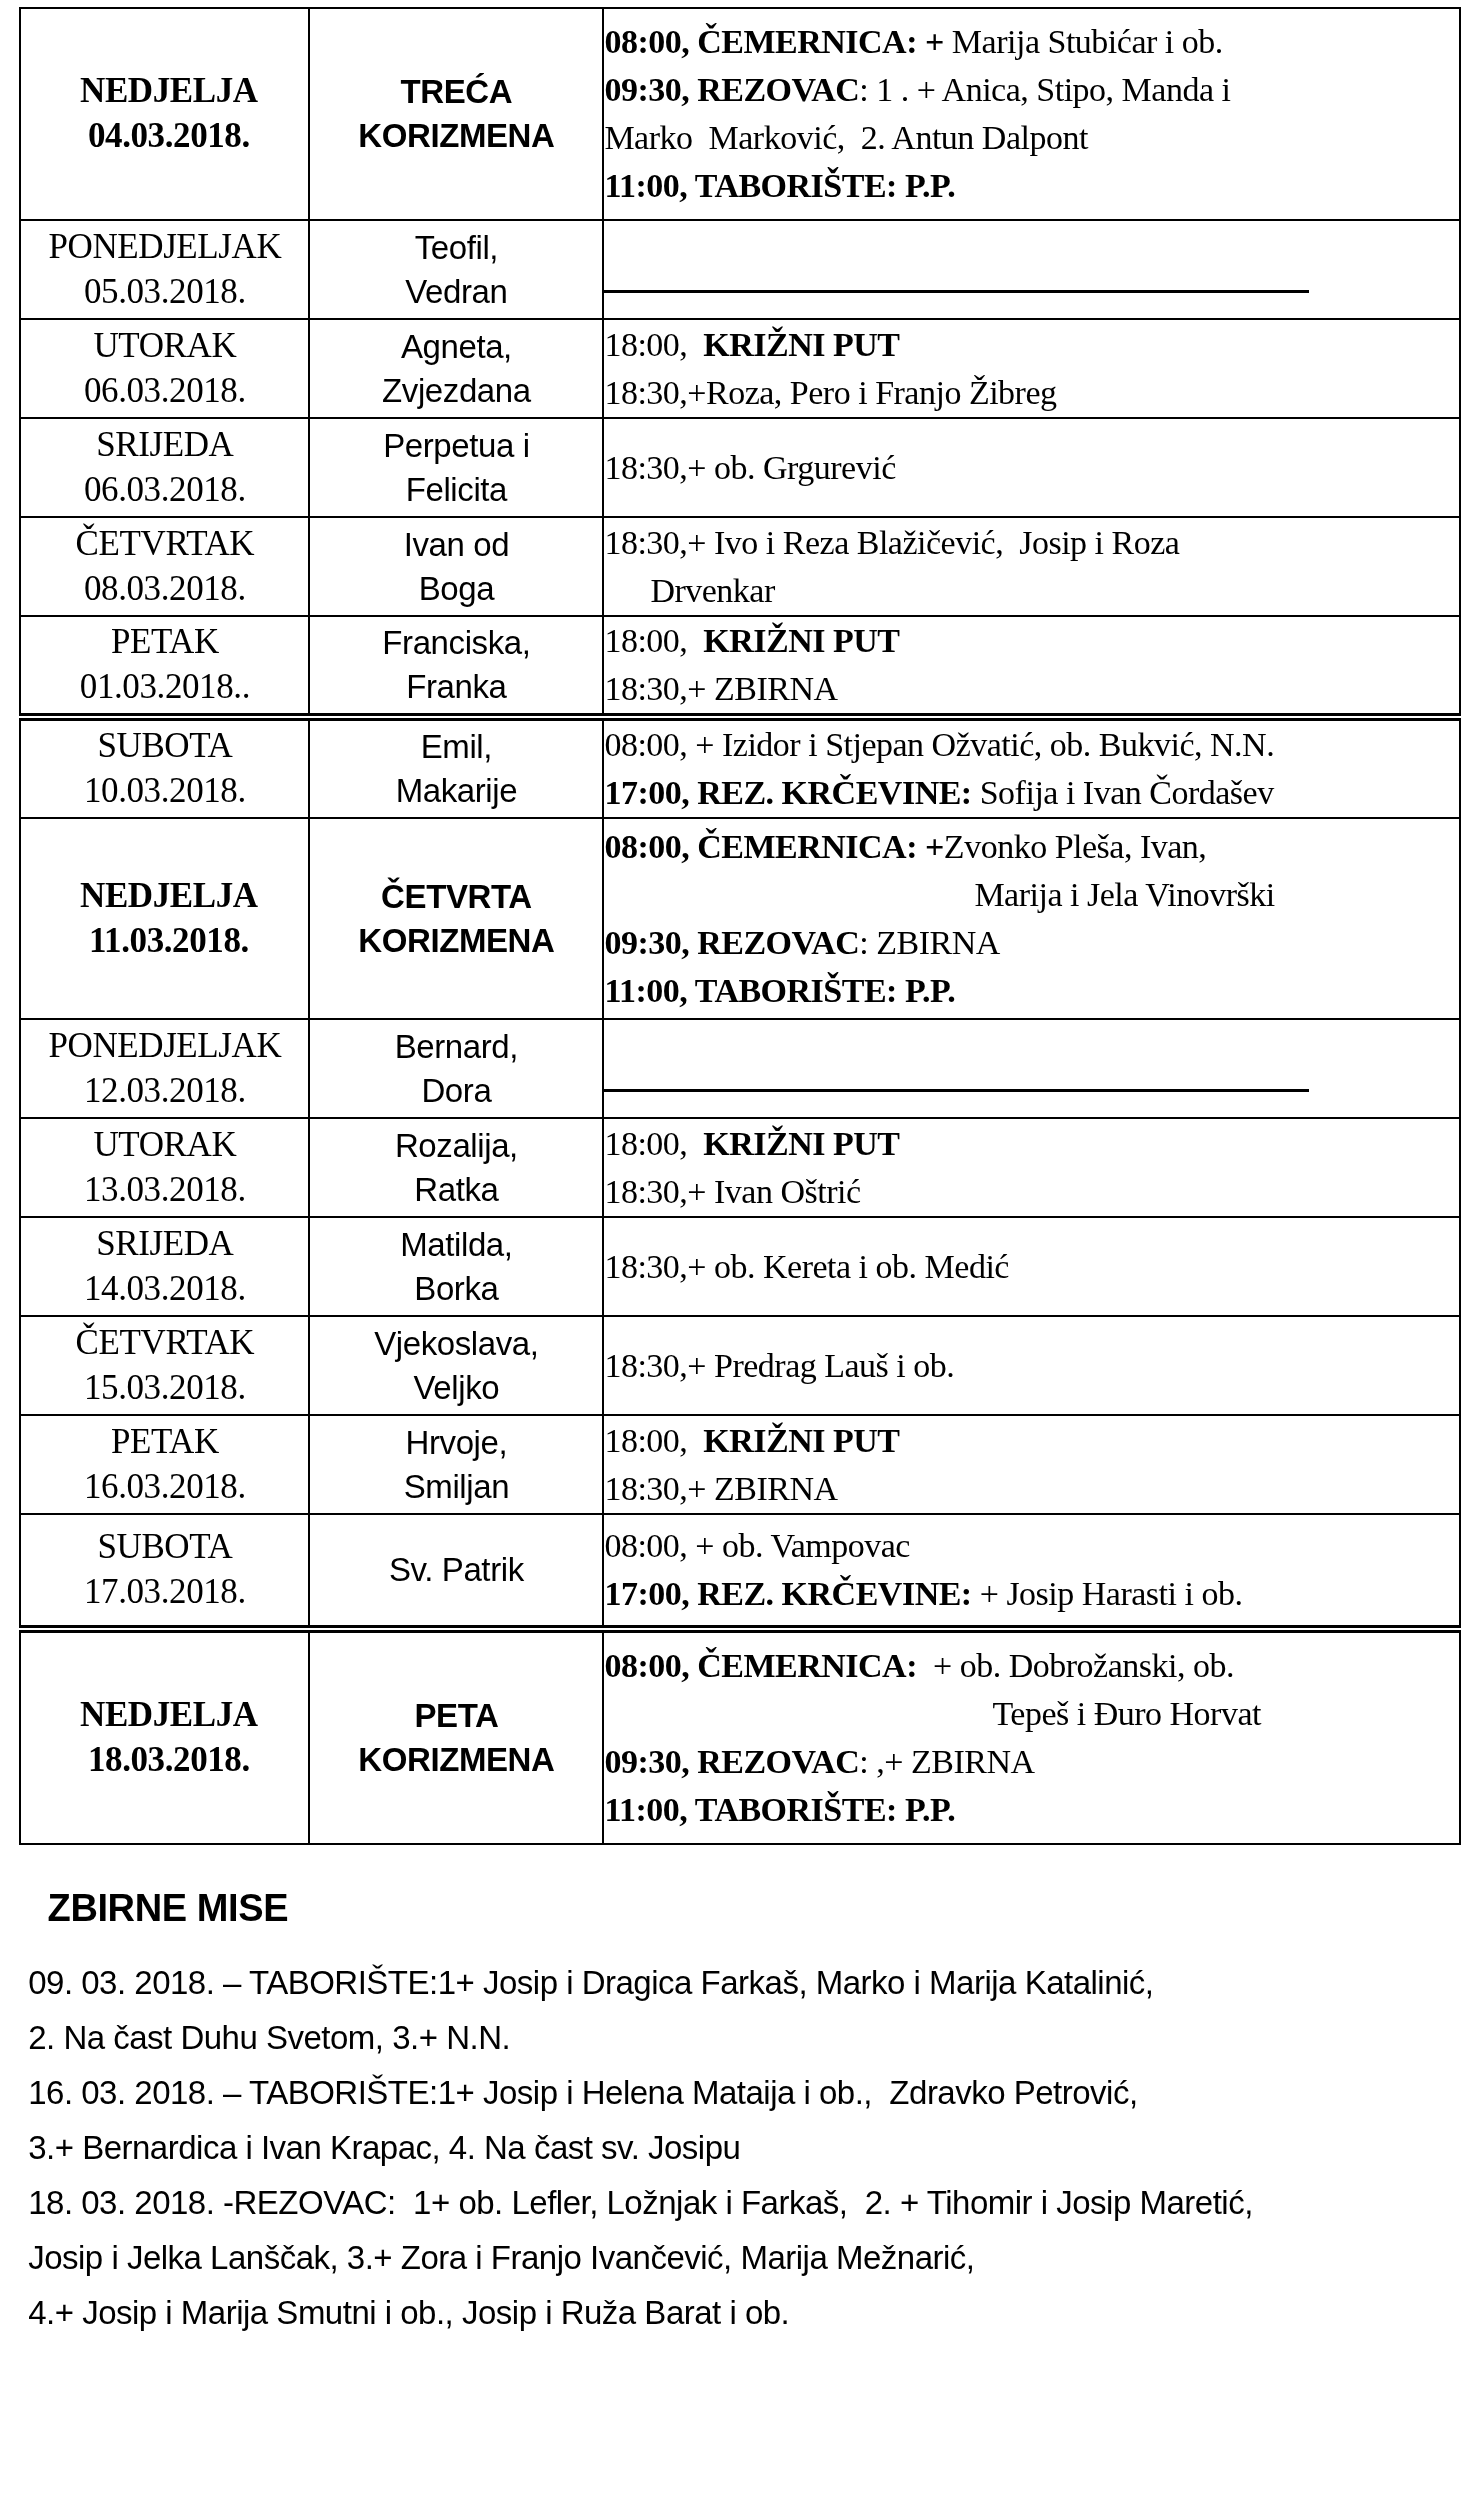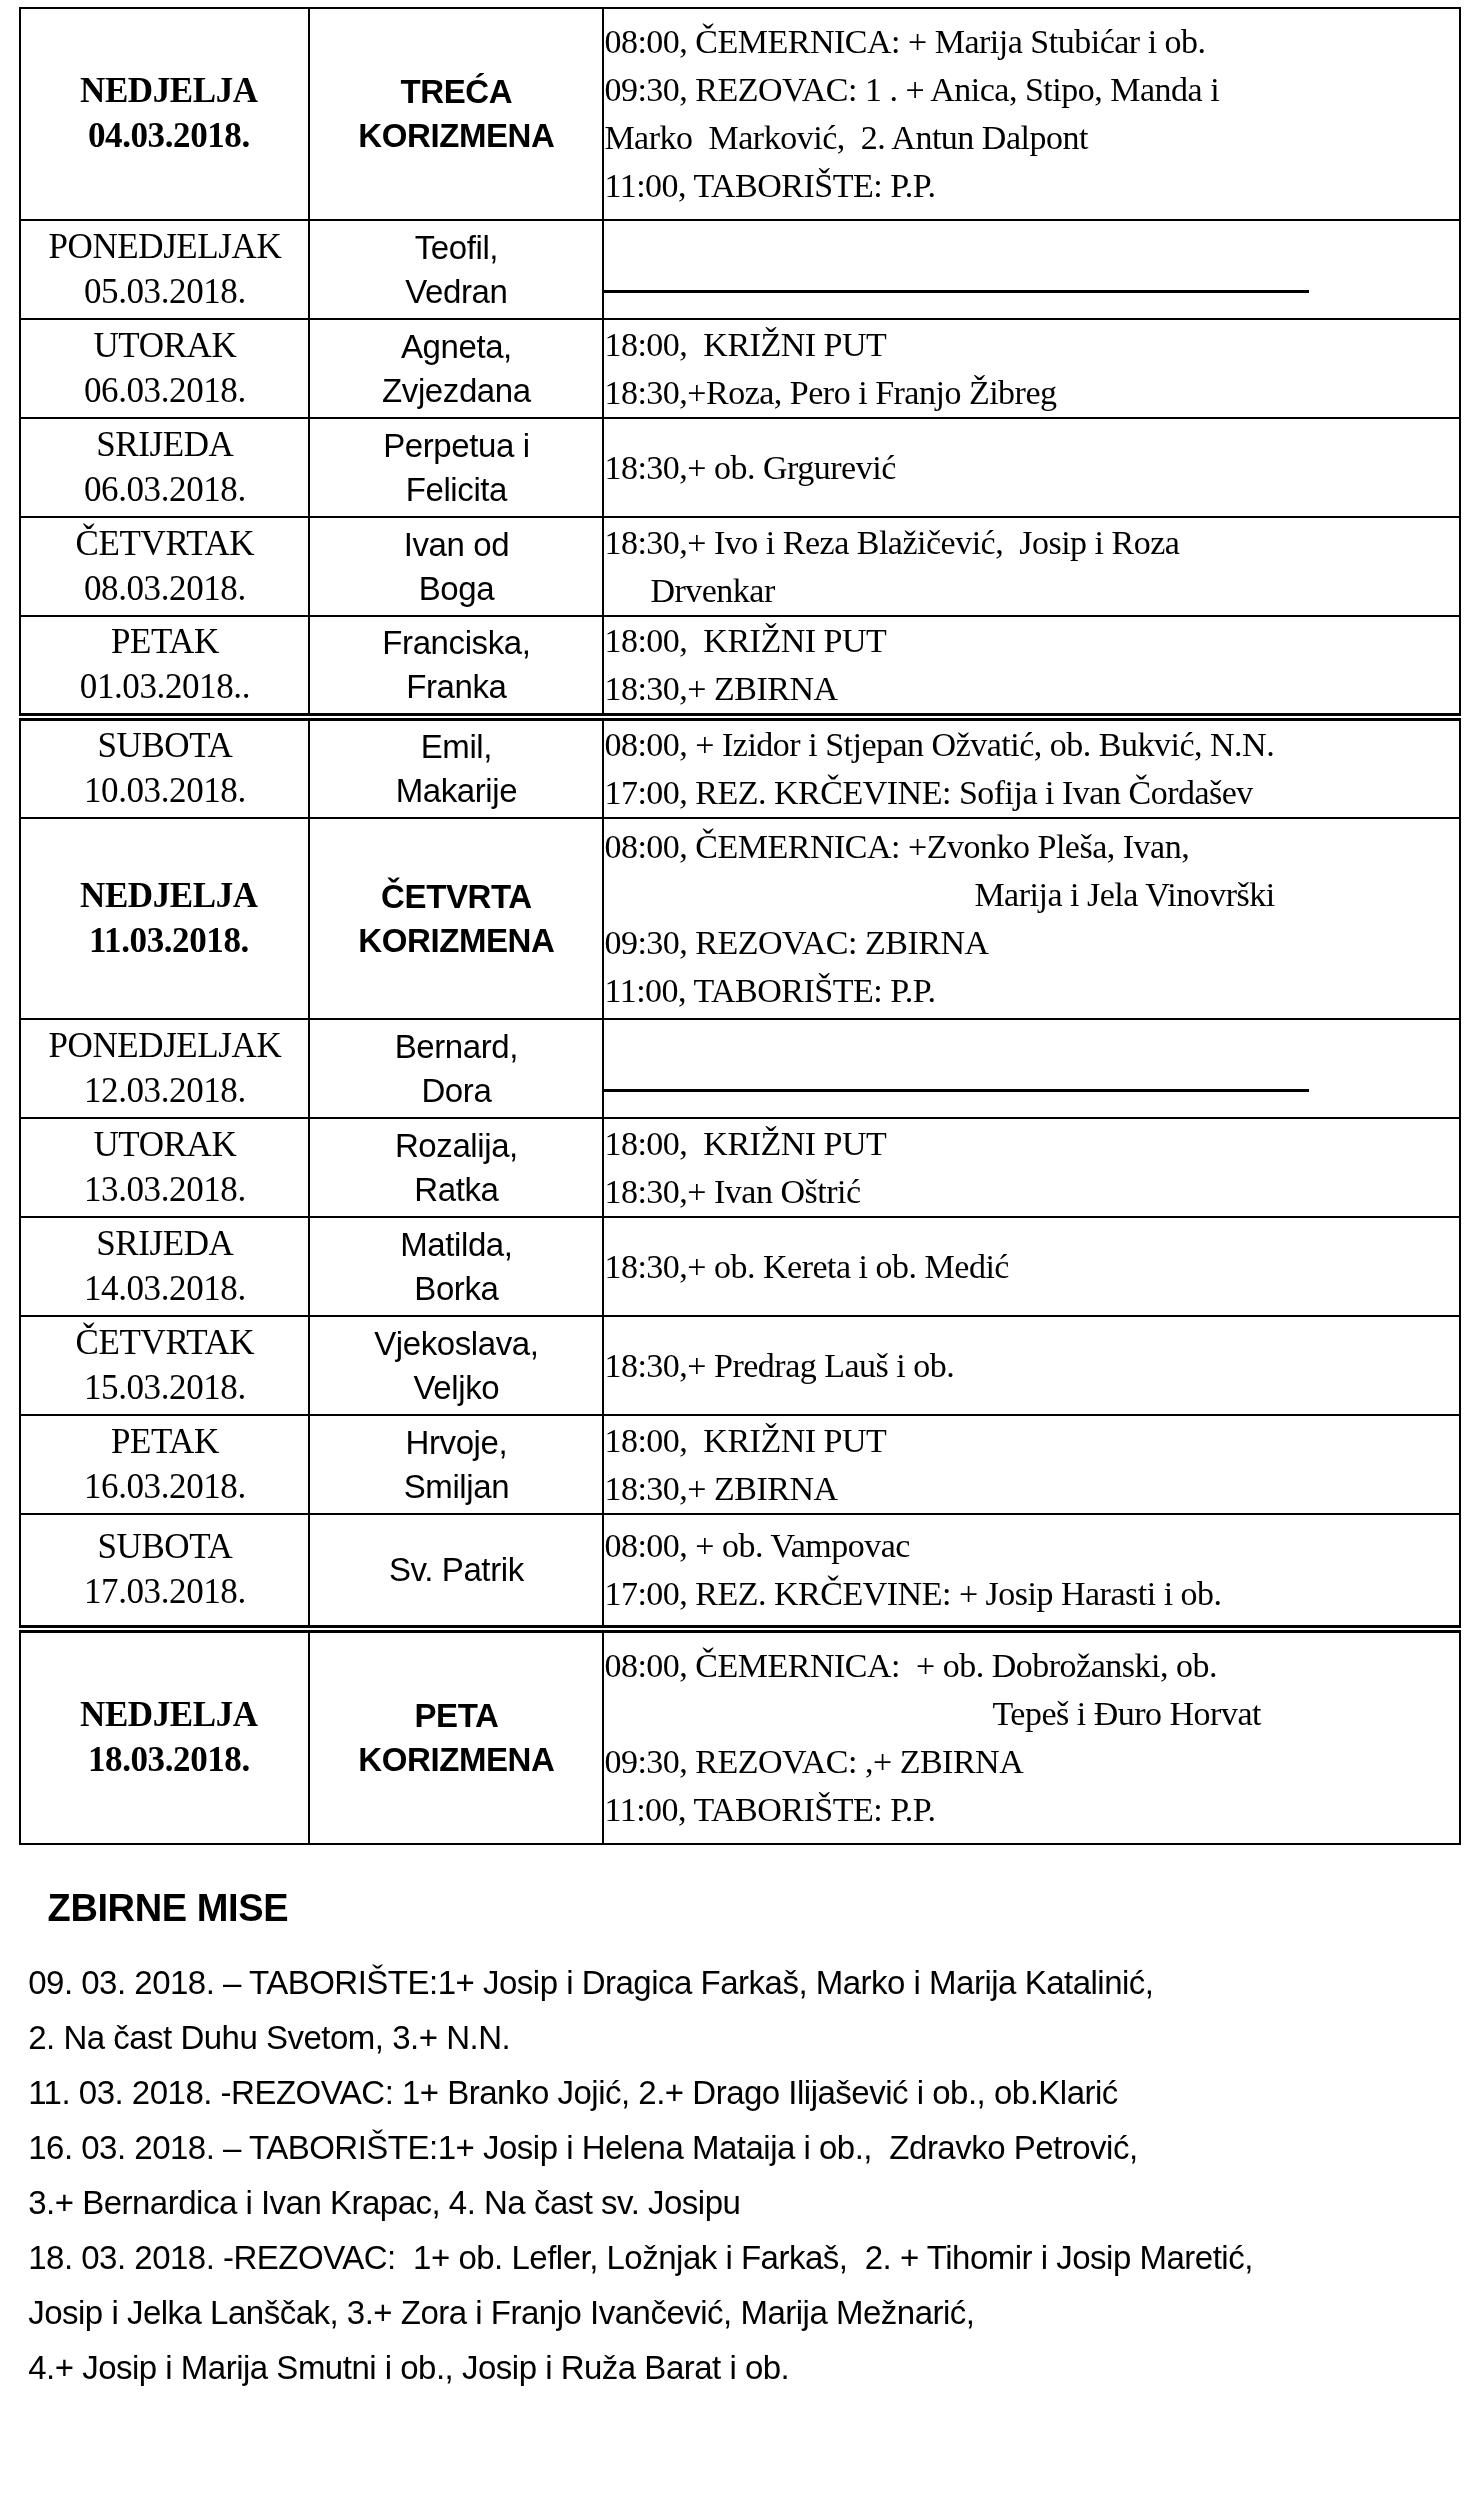--- a/index.html
+++ b/index.html
@@ -51,21 +51,21 @@
 
   
   .sched-cell {
     vertical-align:top;
     font-family:"Liberation Serif", serif;
     font-size:34px;
     letter-spacing:-0.5px;
     padding:1.8px 7px 1.8px 10.6px;
   }
   .sched-line { line-height:48px; white-space:pre; }
-  .seg.bold { font-weight:normal; }
+  .seg.bold { font-weight:bold; }
   .blank-line {
     width:705px; height:42px;
     border-bottom:3.5px solid #000;
     margin-top:1.8px;
   }
 
   
   .zbirne { margin-left:8.8px; }
   .zbirne-heading {
     font-family:"Liberation Sans", sans-serif;
@@ -308,21 +308,20 @@
           </td>
         </tr>
       </tbody>
   </table>
 
   <div class="zbirne">
     <div class="zbirne-heading">ZBIRNE MISE</div>
     <div class="zbirne-lines">
         <div class="zbirne-line">09. 03. 2018. – TABORIŠTE:1+ Josip i Dragica Farkaš, Marko i Marija Katalinić,</div>
         <div class="zbirne-line">2. Na čast Duhu Svetom, 3.+ N.N.</div>
-        <div class="zbirne-line">11. 03. 2018. -REZOVAC: 1+ Branko Jojić, 2.+ Drago Ilijašević i ob., ob.Klarić</div>
         <div class="zbirne-line">16. 03. 2018. – TABORIŠTE:1+ Josip i Helena Mataija i ob.,  Zdravko Petrović,</div>
         <div class="zbirne-line">3.+ Bernardica i Ivan Krapac, 4. Na čast sv. Josipu</div>
         <div class="zbirne-line">18. 03. 2018. -REZOVAC:  1+ ob. Lefler, Ložnjak i Farkaš,  2. + Tihomir i Josip Maretić,</div>
         <div class="zbirne-line">Josip i Jelka Lanščak, 3.+ Zora i Franjo Ivančević, Marija Mežnarić,</div>
         <div class="zbirne-line">4.+ Josip i Marija Smutni i ob., Josip i Ruža Barat i ob.</div>
       </div>
   </div>
 </div>
 
 

